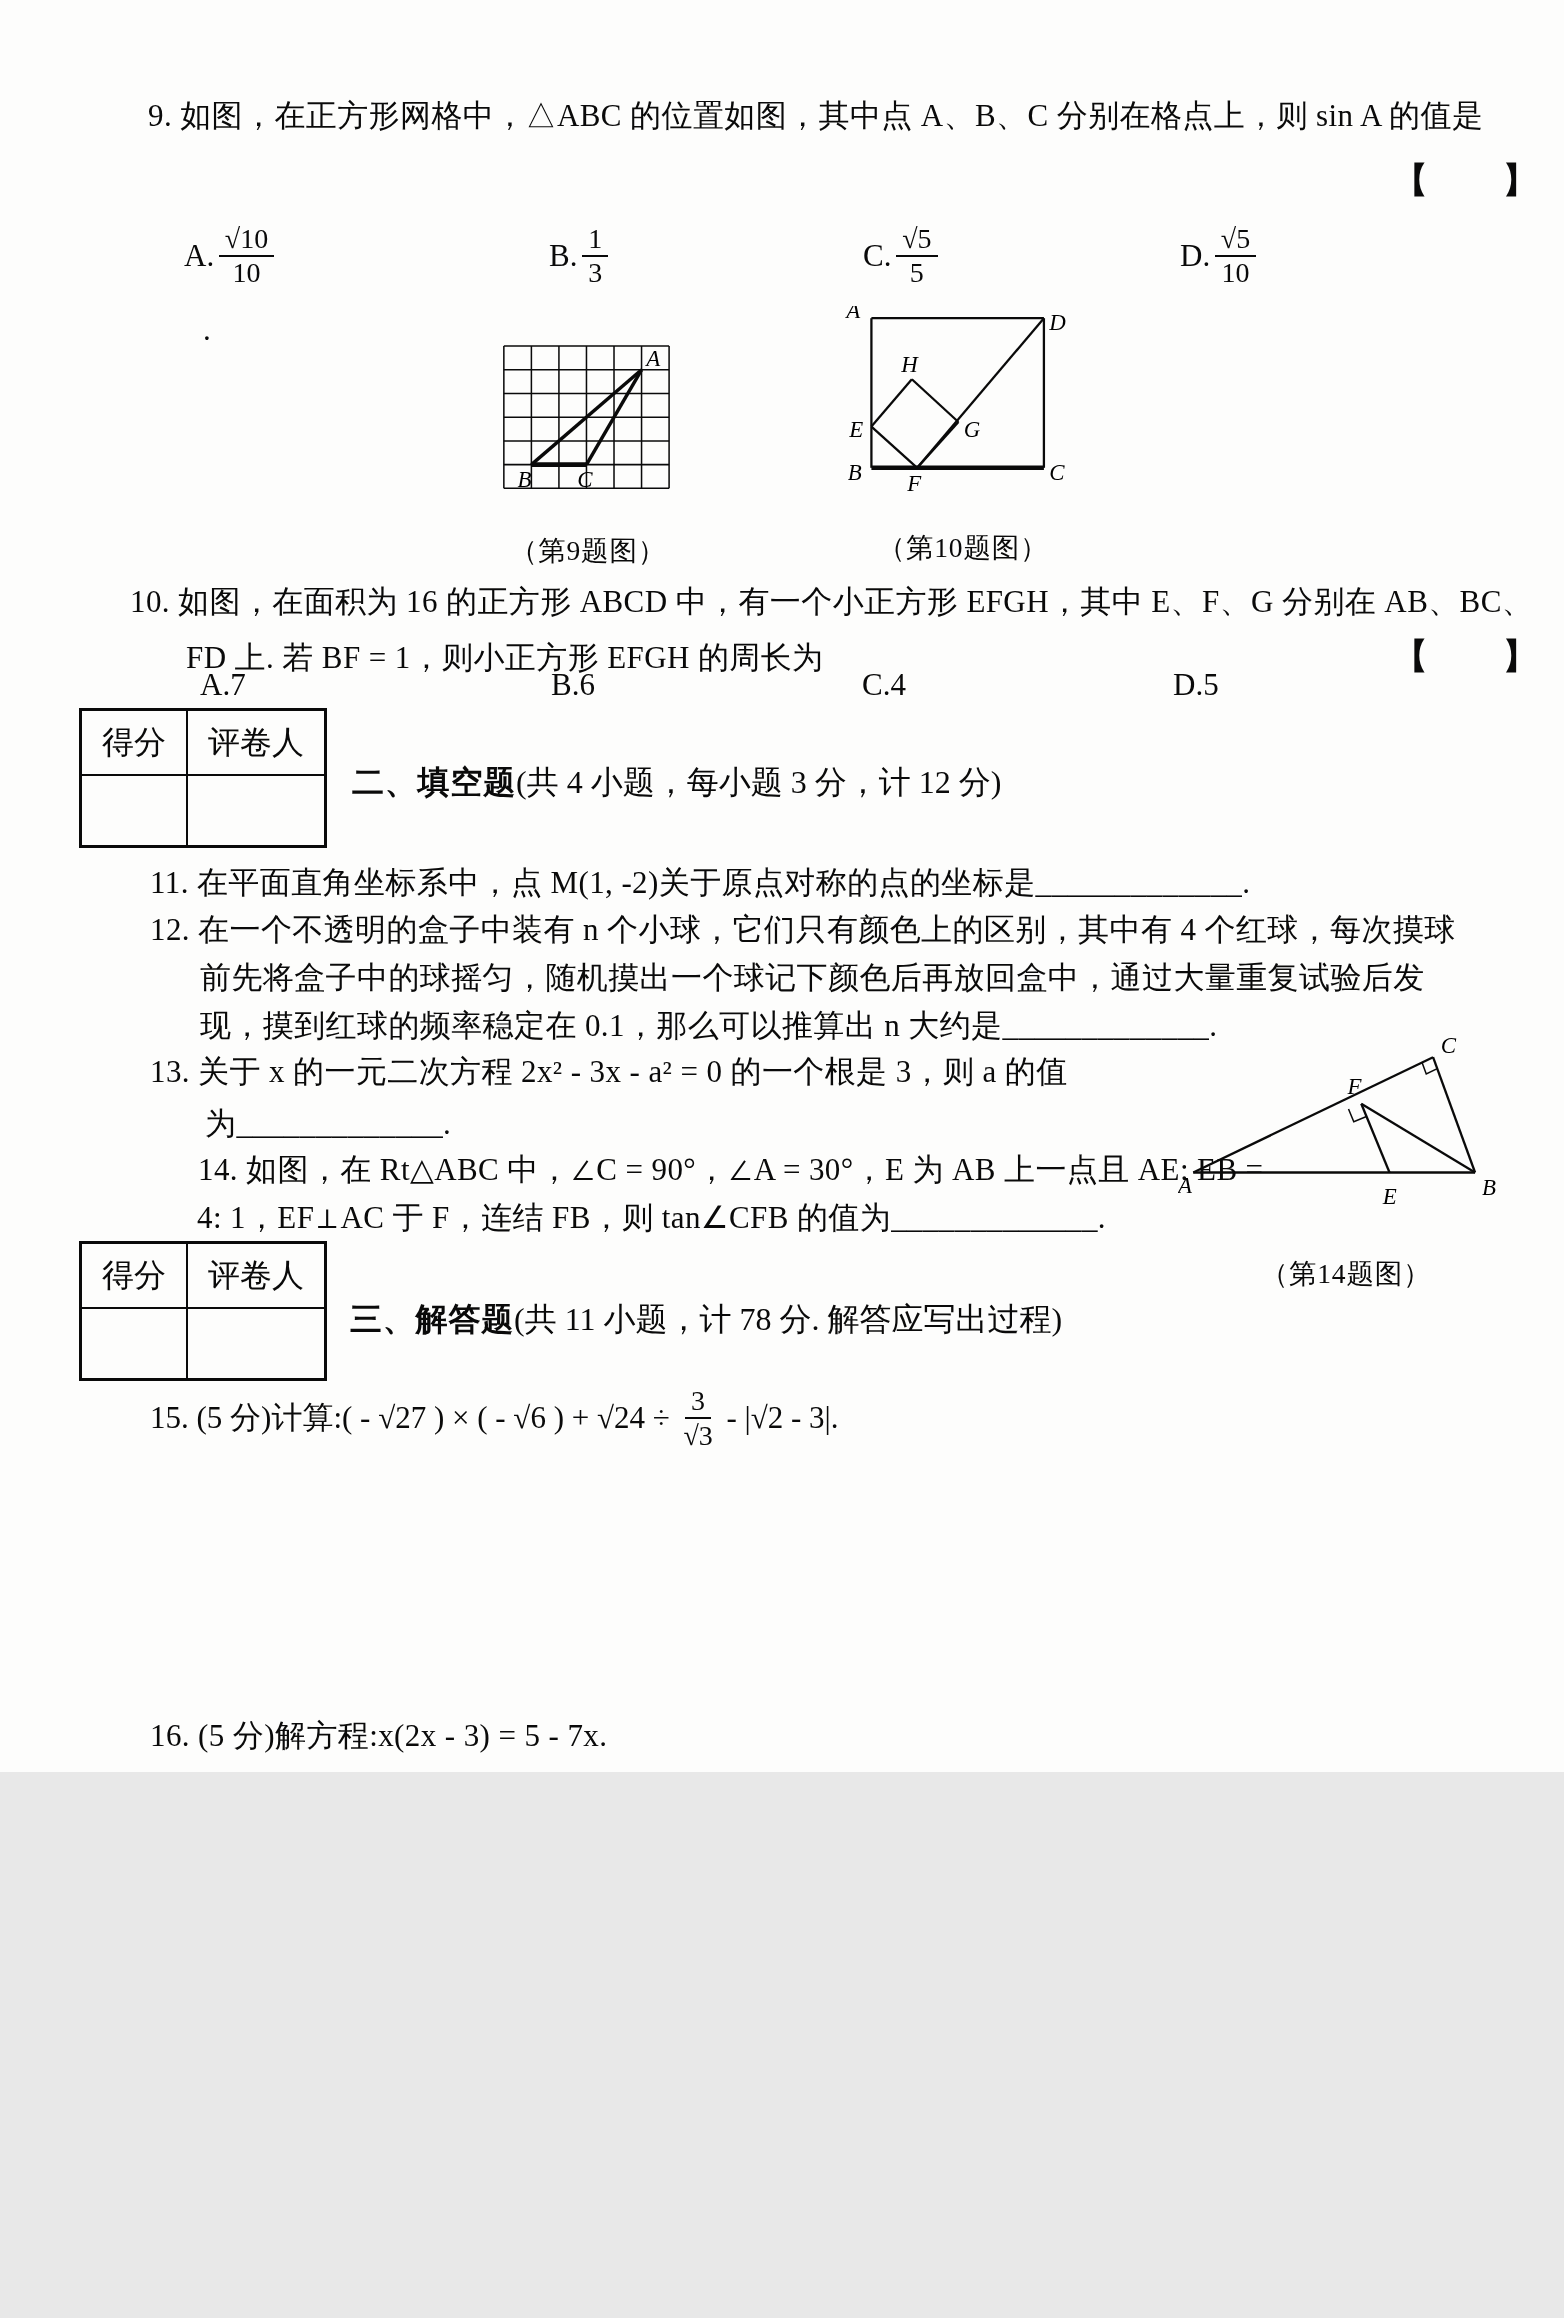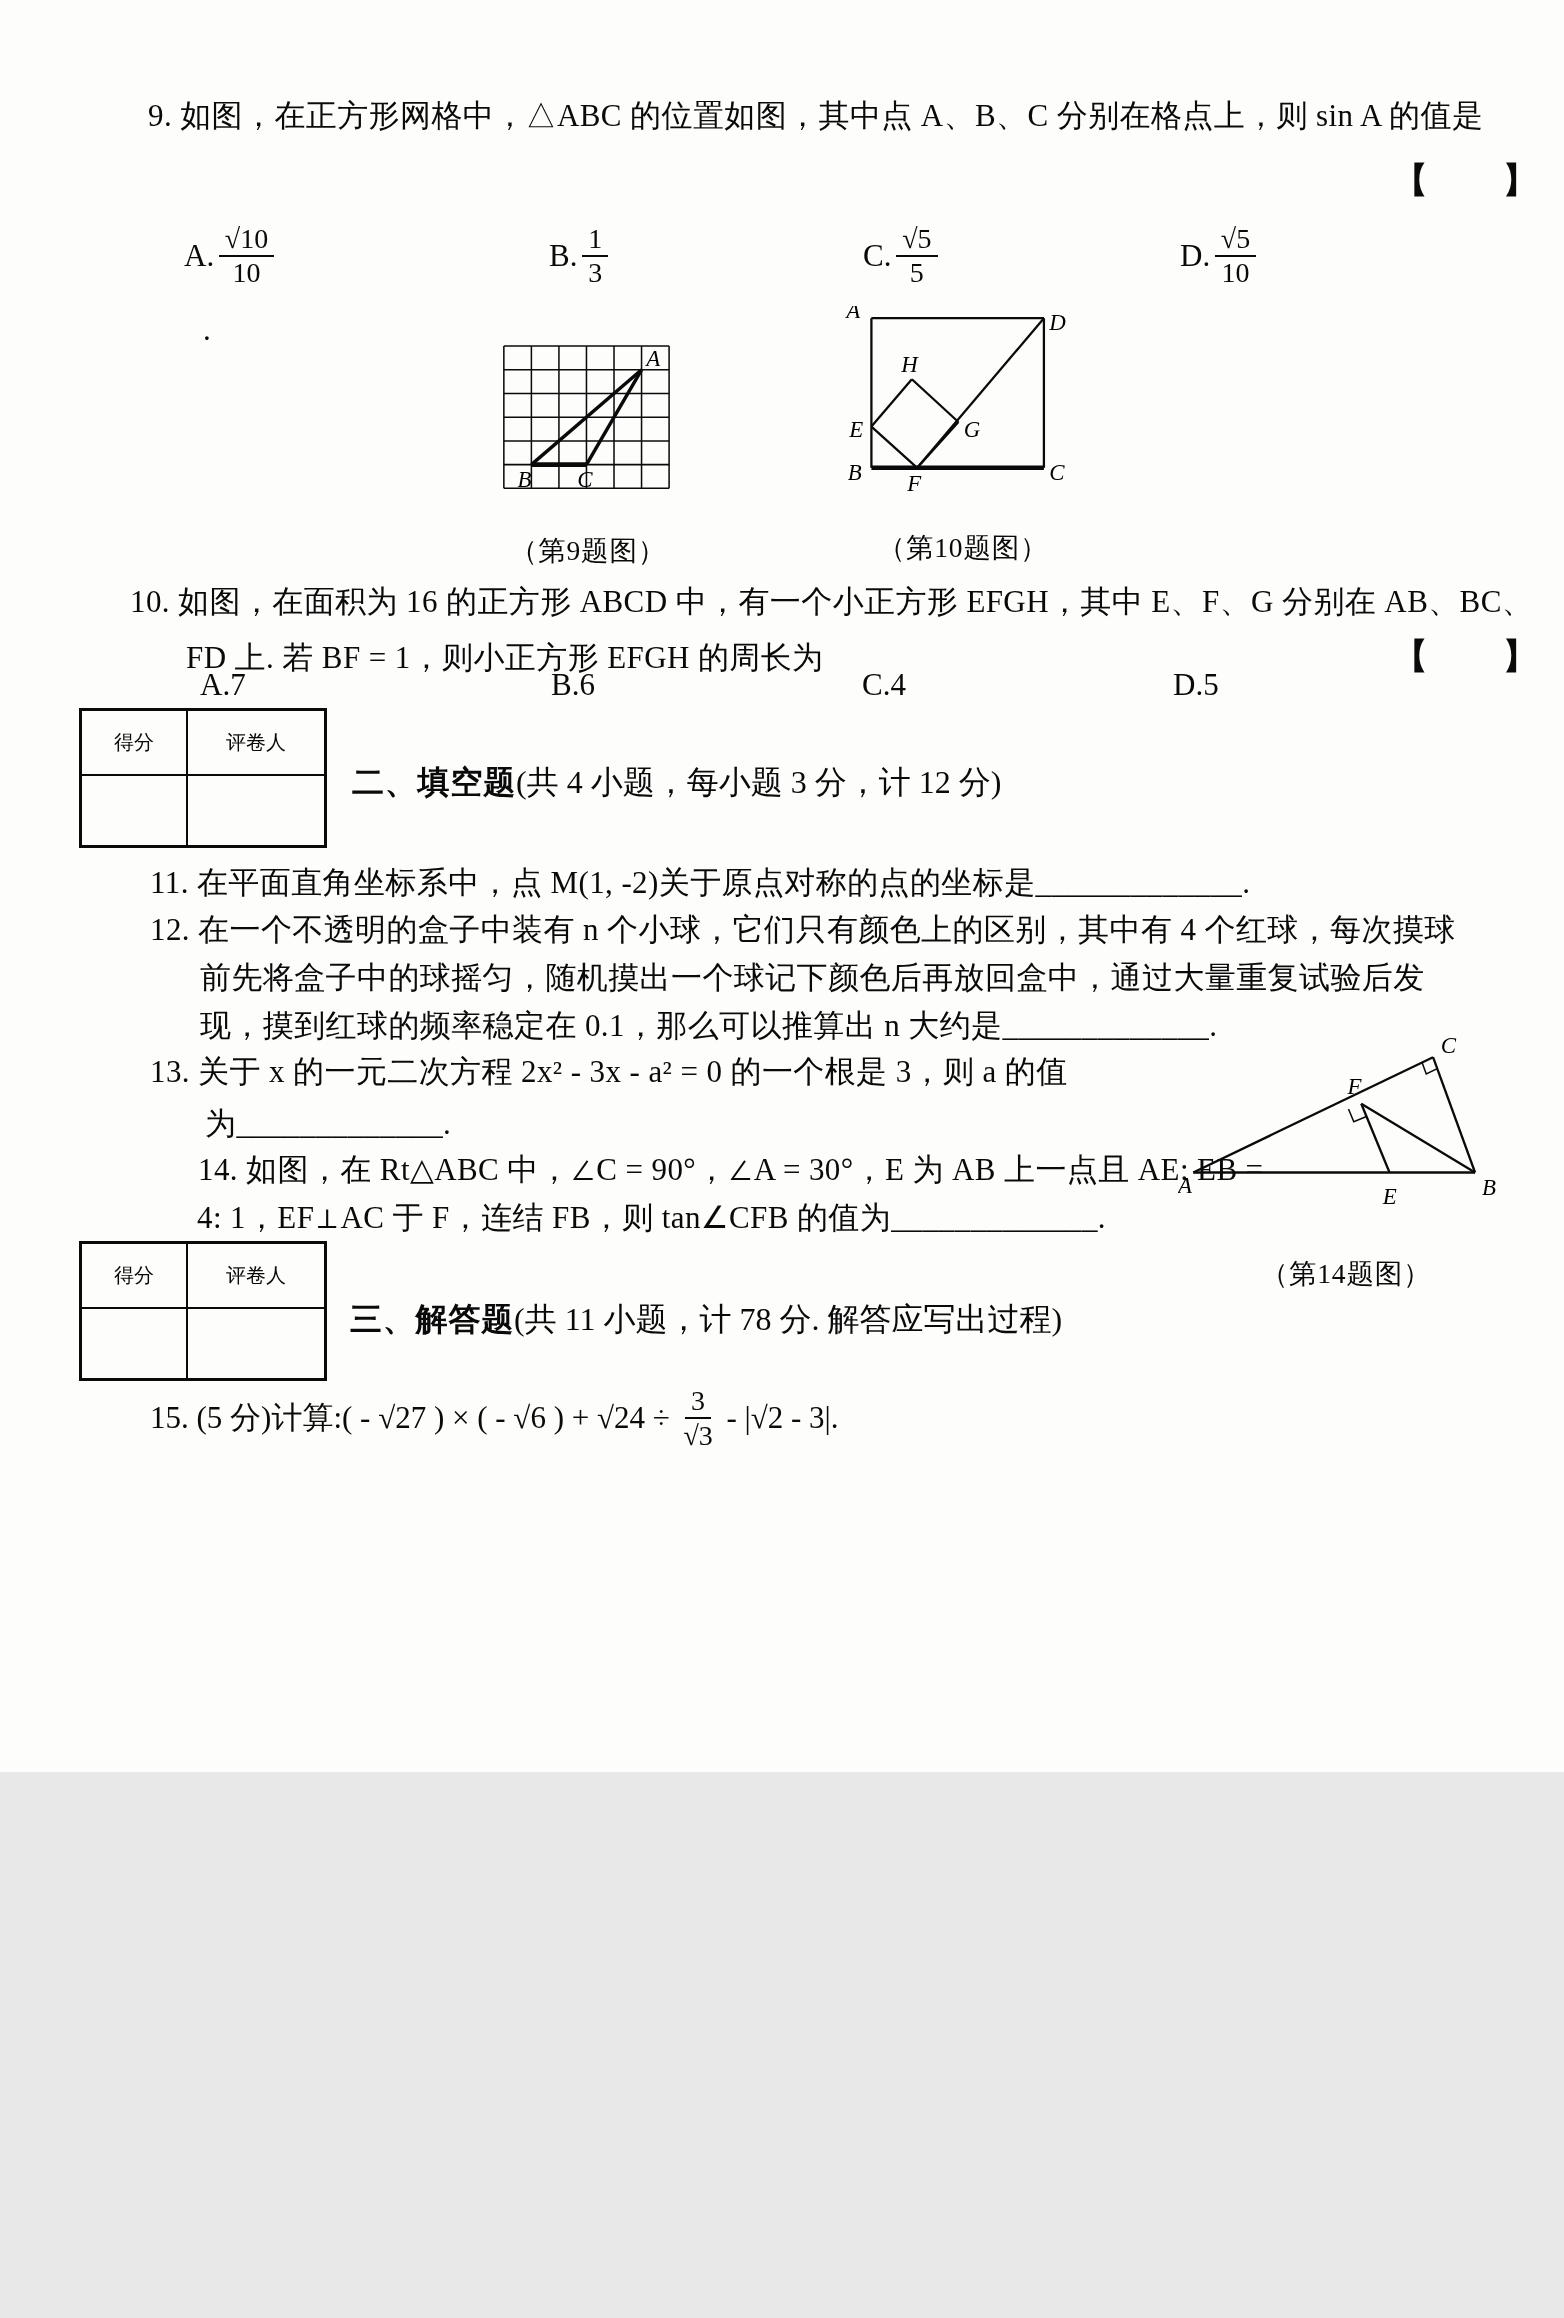--- a/index.html
+++ b/index.html
@@ -16,21 +16,21 @@
           font-size:28px; line-height:1.05; vertical-align:middle; }
   .frac .num { padding:0 6.1px 1.5px 6.1px; border-bottom:2.3px solid #0a0a0a;text-align:center; }
   .frac .den { padding:1.5px 6.1px 0 6.1px; }
   .opt-simple { font-size:31px; }
   .fig { position:absolute; display:flex; flex-direction:column; align-items:center; }
   .fig svg { display:block; }
   .fig-caption { font-size:27.5px; letter-spacing:0.8px;margin-top:42px; }
   .svg-label { font-family:"Liberation Serif", serif; font-style:italic; font-size:30px; }
   .score-table { position:absolute; border-collapse:collapse; border:3.8px solid #0a0a0a; background:#fdfdfc; }
   .score-table td { border:2.3px solid #0a0a0a; text-align:center; vertical-align:middle; padding:0; }
-  .score-table .hrow td { font-size:20px; height:63px; }
+  .score-table .hrow td { font-size:32px; height:63px; }
   .score-table .brow td { height:69px; }
   .st-c1 { width:104px; } .st-c2 { width:136px; }
   .sec-header { font-size:32px; }
   .sec-header .sec-title { font-weight:bold; letter-spacing:0.8px; }
   .formula-row { display:flex; align-items:center; gap:7.6px; font-size:31px; }
   .footer { font-size:28px; letter-spacing:1.5px; }
   .watermark { font-size:43px; font-weight:bold; color:#737373;
                text-shadow:3.1px 3.1px 0 #ffffff, -1.5px -1.5px 0 #ffffff; letter-spacing:1.5px;
                font-family:"Liberation Sans", sans-serif; }
   .tri-stroke { stroke:#0a0a0a; stroke-width:4.5; fill:none; }
@@ -208,18 +208,19 @@
 
   <div class="abs formula-row" style="left:150px; top:1376px; height:84px;">
     <span>15. (5 分)计算:( - √27 ) × ( - √6 ) + √24 ÷</span>
     <span class="frac">
       <span class="num">3</span>
       <span class="den">√3</span>
     </span>
     <span>- |√2 - 3|.</span>
   </div>
 
+  <div class="abs qline" style="left:150px; top:1719px;">16. (5 分)解方程:x(2x - 3) = 5 - 7x.</div>
 
 
   <div class="abs watermark" style="left:1205px; top:2235px;">头条@水中一漫月</div>
 
 </div>
 
 
 </body></html>

